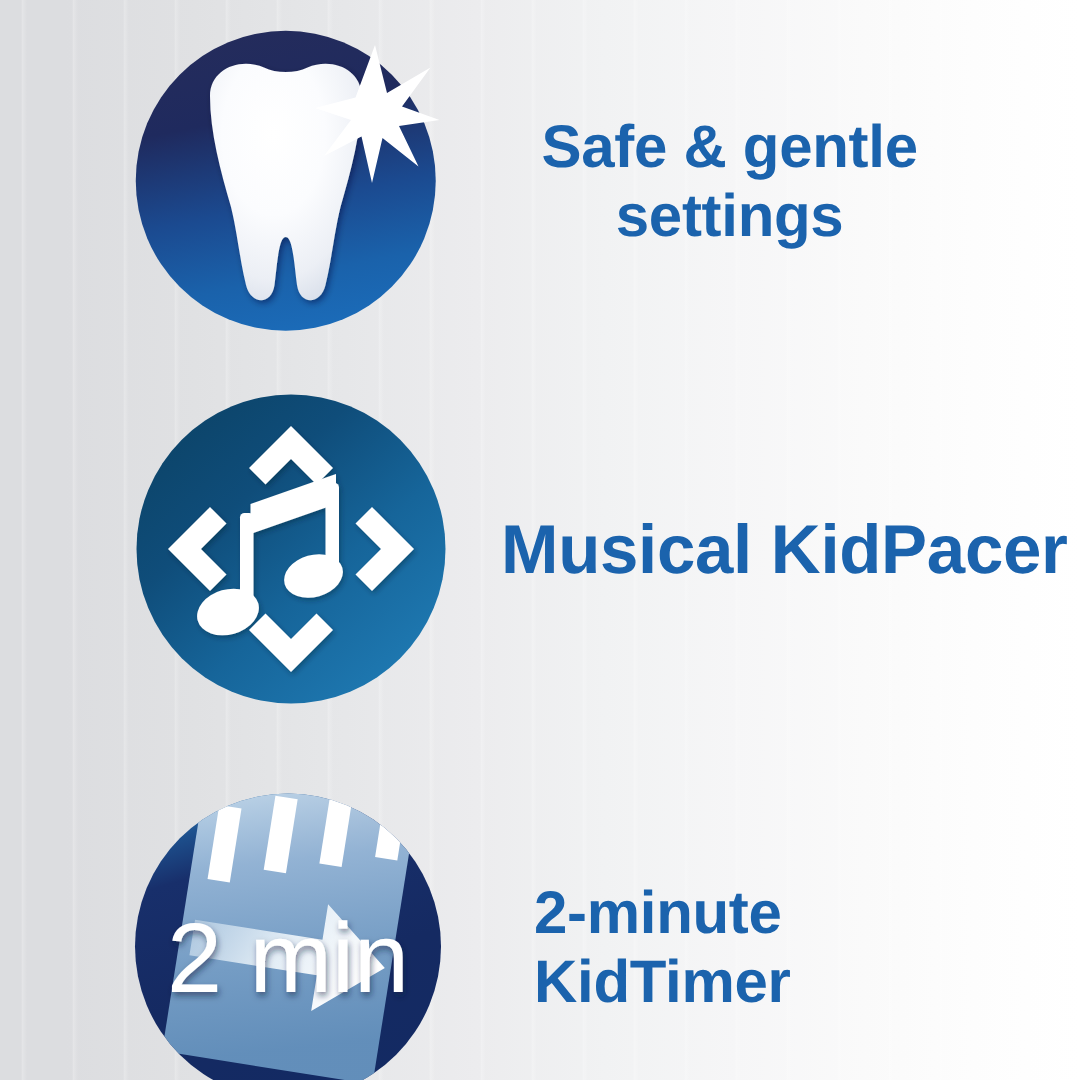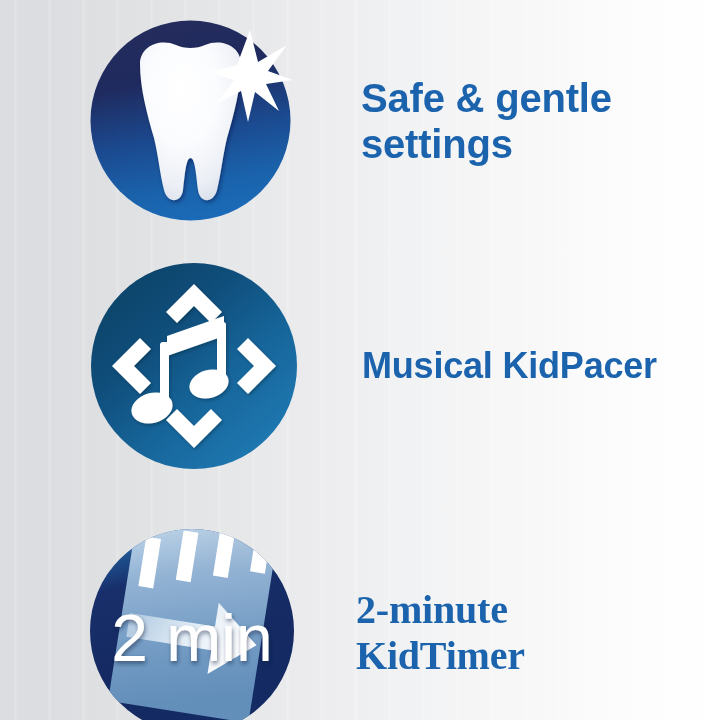--- a/index.html
+++ b/index.html
@@ -66,38 +66,38 @@
     font-stretch: condensed;
   }
 
   
   #row-1 { left: 88px; top: 18px; }
   #row-1 .icon-badge { width: 205px; height: 205px; }
   #row-1 .feature-text {
     margin-left: 68px;
     font-size: 40px;
     margin-top: 2px;
+    text-align: center;
   }
 
   
   #row-2 { left: 88px; top: 260px; }
   #row-2 .icon-badge { width: 212px; height: 212px; }
   #row-2 .feature-text {
-    margin-left: 62px;
-    font-size: 36px;
+    margin-left: 34px;
+    font-size: 46px;
   }
 
   
   #row-3 { left: 88px; top: 527px; }
   #row-3 .icon-badge { width: 208px; height: 208px; }
   #row-3 .feature-text {
     margin-left: 60px;
     font-size: 40px;
     margin-top: 4px;
-    font-family: Liberation Serif, serif;
   }
 </style>
 </head>
 <body>
 
 <div class="stage">
 
   <div class="bg-bands"></div>
 
   <div class="feature-row" id="row-1">

